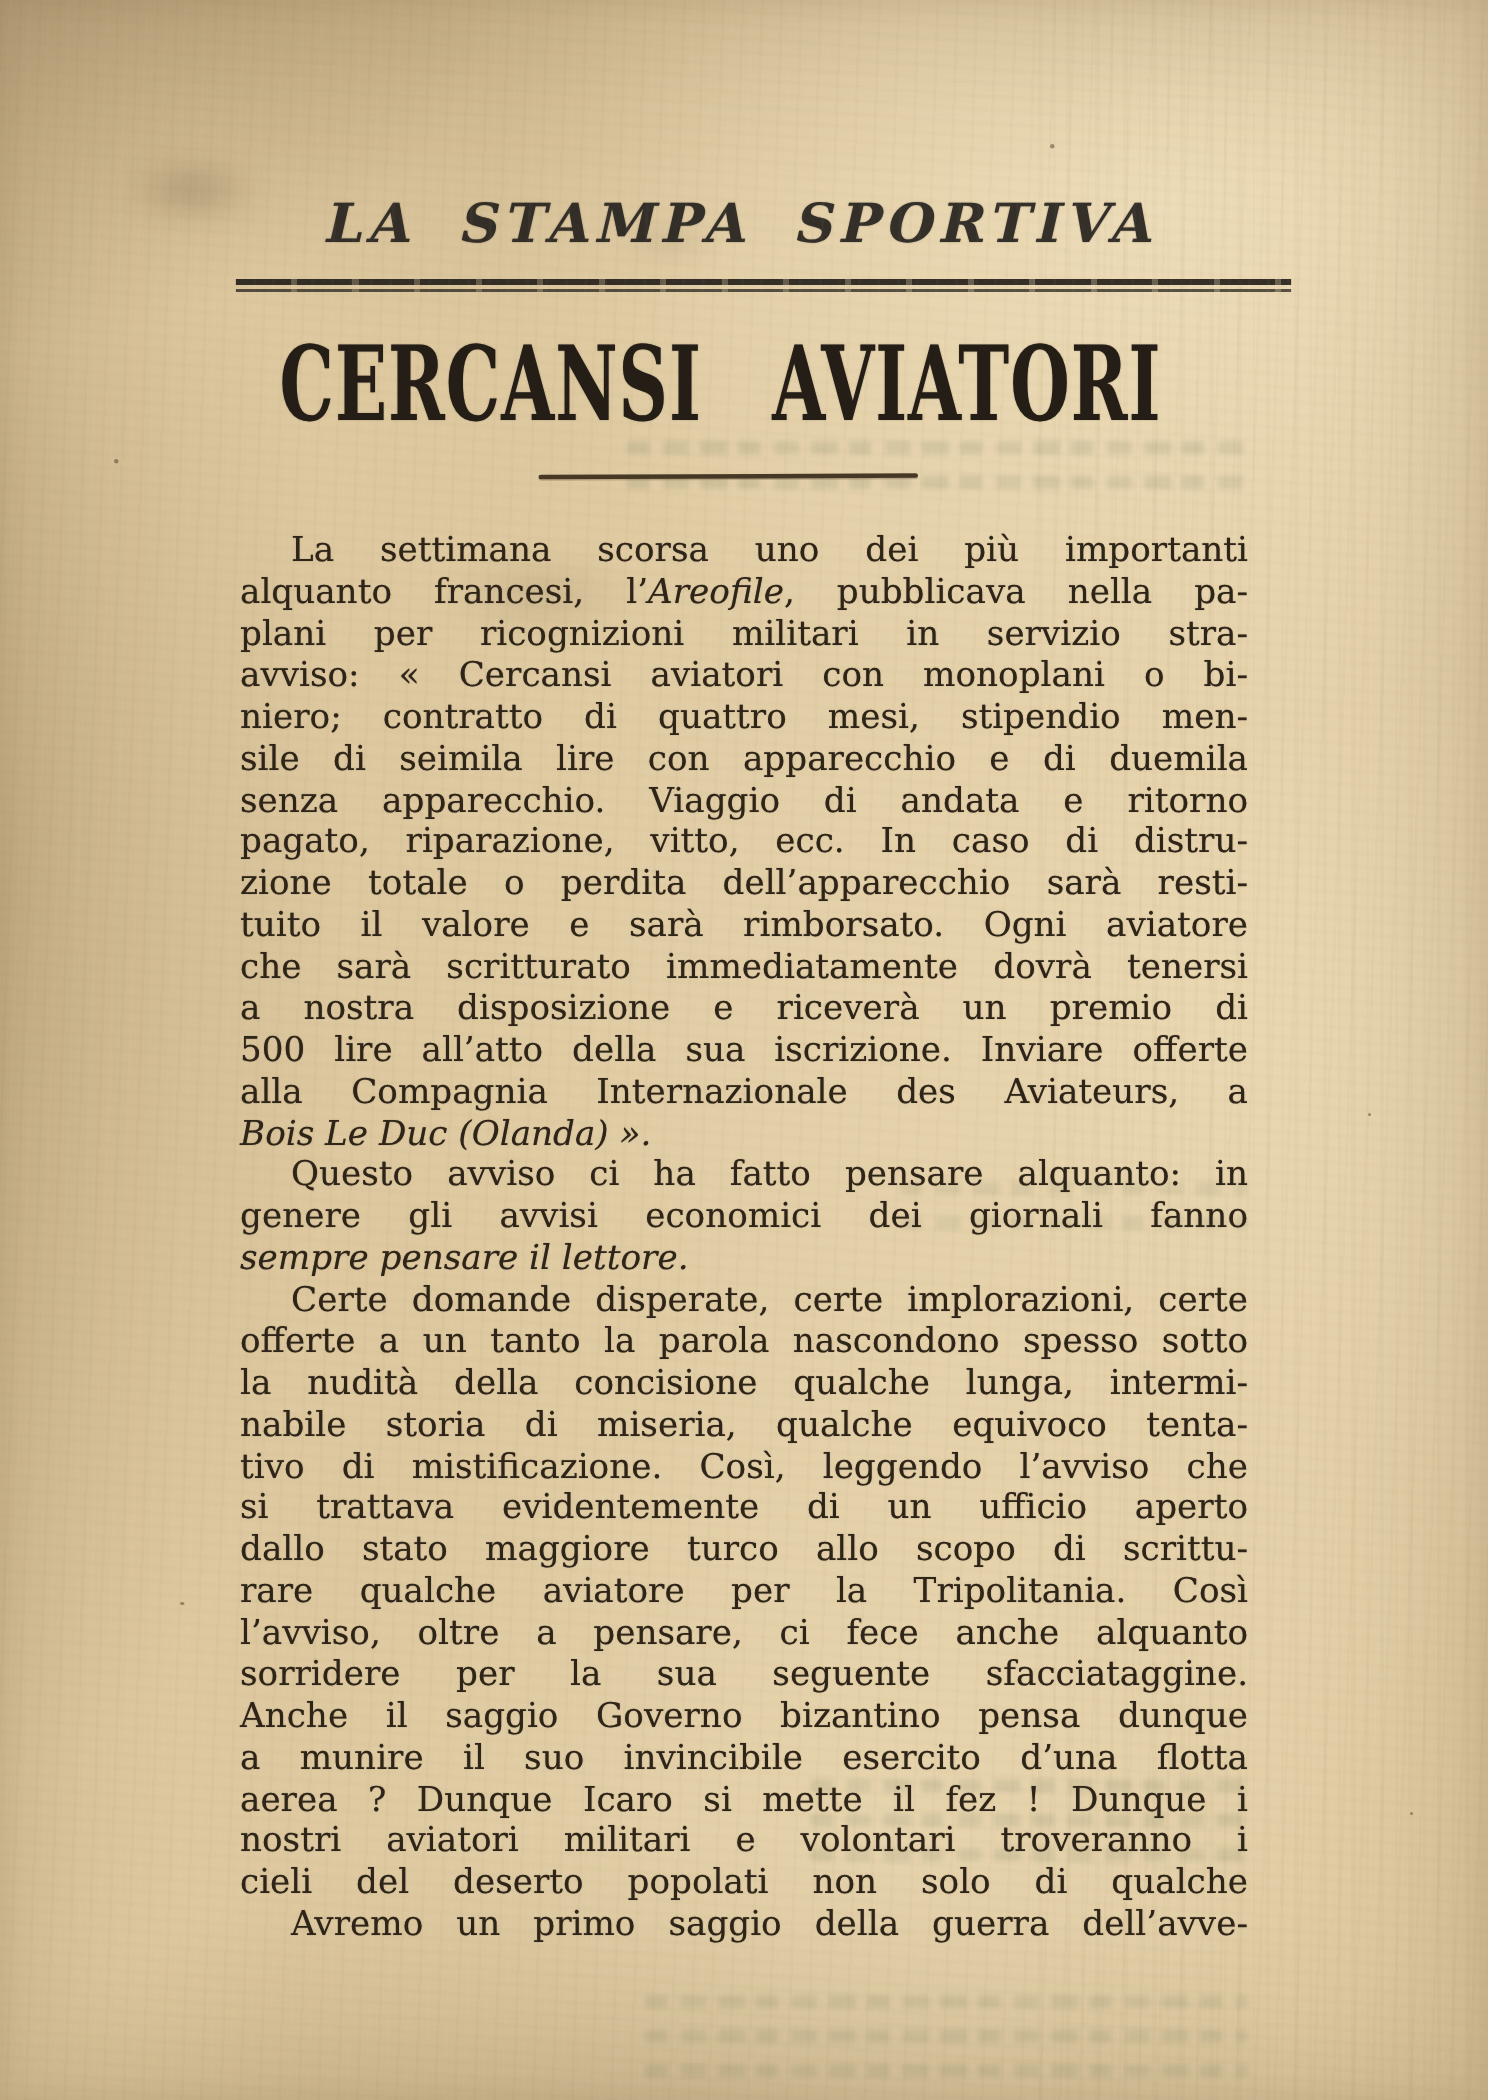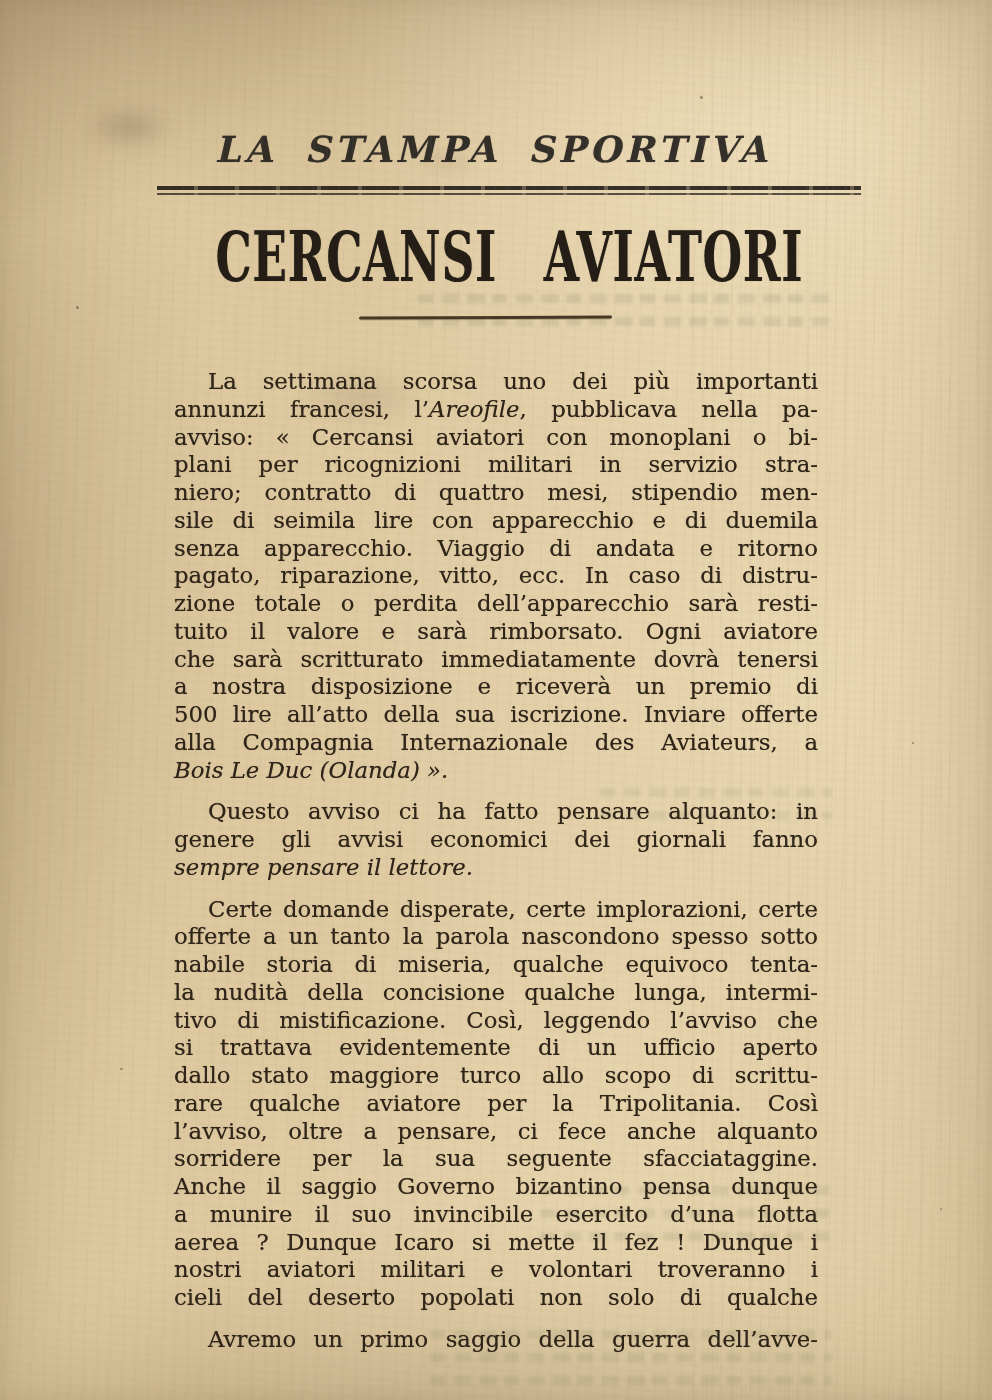--- a/index.html
+++ b/index.html
@@ -60,38 +60,38 @@
     display:inline-block;font-style:italic;font-weight:bold;font-size:36px;line-height:1.2;
     letter-spacing:4px;word-spacing:12px;color:#26231f;transform:skewX(-2deg);
     text-shadow:0 0 1px rgba(38,35,31,.55);opacity:.93;
   }
   .masthead-rule{
     position:absolute;left:157px;top:186px;width:704px;height:11px;filter:blur(.3px);
     background:linear-gradient(to bottom, rgba(36,32,27,.92) 0 4px, transparent 4px 7px, rgba(36,32,27,.75) 7px 9px, transparent 9px);
     -webkit-mask-image:repeating-linear-gradient(90deg, #000 0 37px, rgba(0,0,0,.7) 37px 41px);
             mask-image:repeating-linear-gradient(90deg, #000 0 37px, rgba(0,0,0,.7) 37px 41px);
   }
-  .title-wrap{position:absolute;left:0;top:222px;width:960px;margin:0;text-align:center;z-index:1;padding-left:29px;}
+  .title-wrap{position:absolute;left:0;top:222px;width:960px;margin:0;text-align:center;z-index:1;}
   .title-text{
     display:inline-block;font-size:69px;font-weight:bold;line-height:1;white-space:nowrap;
     color:#241e17;letter-spacing:1px;word-spacing:46px;
     transform:scaleX(.66);transform-origin:50% 50%;
     text-shadow:0 0 1px rgba(36,30,23,.5);
   }
   .title-rule{
     position:absolute;left:359px;top:316px;width:253px;height:3px;z-index:1;
     background:#463825;border-radius:2px;transform:rotate(-.2deg);
     box-shadow:0 1px 0 rgba(70,56,37,.25);
   }
   .article{
     position:absolute;left:160px;top:354px;width:672px;z-index:1;
     font-size:22.8px;line-height:27.75px;color:#2e2418;
     text-shadow:0 0 .7px rgba(46,36,24,.55);
   }
-  .para{margin:14px;}
+  .para{margin:0;}
   .line{text-align:justify;text-align-last:justify;}
   .line.last{text-align-last:left;font-style:italic;}
   .line.first{padding-left:34px;}
   .line i{font-style:italic;}
 </style>
 </head>
 <body>
 
 <div class="page" style="background-color: rgb(221, 200, 159);">
 
@@ -123,45 +123,45 @@
   <div class="masthead-rule"></div>
 
   <h1 class="title-wrap">
     <span class="title-text" style="color: rgb(36, 30, 23);">CERCANSI AVIATORI</span>
   </h1>
   <div class="title-rule"></div>
 
   <main class="article" style="color: rgb(46, 36, 24);">
       <div class="para">
         <div class="line first"><span>La settimana scorsa uno dei più importanti</span></div>
-        <div class="line"><span>annunzi francesi, l’</span><i>Areofile</i><span>, pubblicava nella pa-</span></div>
+        <div class="line"><span>alquanto francesi, l’</span><i>Areofile</i><span>, pubblicava nella pa-</span></div>
+        <div class="line"><span>plani per ricognizioni militari in servizio stra-</span></div>
         <div class="line"><span>avviso: « Cercansi aviatori con monoplani o bi-</span></div>
-        <div class="line"><span>plani per ricognizioni militari in servizio stra-</span></div>
         <div class="line"><span>niero; contratto di quattro mesi, stipendio men-</span></div>
         <div class="line"><span>sile di seimila lire con apparecchio e di duemila</span></div>
         <div class="line"><span>senza apparecchio. Viaggio di andata e ritorno</span></div>
         <div class="line"><span>pagato, riparazione, vitto, ecc. In caso di distru-</span></div>
         <div class="line"><span>zione totale o perdita dell’apparecchio sarà resti-</span></div>
         <div class="line"><span>tuito il valore e sarà rimborsato. Ogni aviatore</span></div>
         <div class="line"><span>che sarà scritturato immediatamente dovrà tenersi</span></div>
         <div class="line"><span>a nostra disposizione e riceverà un premio di</span></div>
         <div class="line"><span>500 lire all’atto della sua iscrizione. Inviare offerte</span></div>
         <div class="line"><span>alla Compagnia Internazionale des Aviateurs, a</span></div>
         <div class="line last"><span>Bois Le Duc (Olanda) ».</span></div>
       </div>
       <div class="para">
         <div class="line first"><span>Questo avviso ci ha fatto pensare alquanto: in</span></div>
         <div class="line"><span>genere gli avvisi economici dei giornali fanno</span></div>
         <div class="line last"><span>sempre pensare il lettore.</span></div>
       </div>
       <div class="para">
         <div class="line first"><span>Certe domande disperate, certe implorazioni, certe</span></div>
         <div class="line"><span>offerte a un tanto la parola nascondono spesso sotto</span></div>
+        <div class="line"><span>la nudità della concisione qualche lunga, intermi-</span></div>
         <div class="line"><span>nabile storia di miseria, qualche equivoco tenta-</span></div>
-        <div class="line"><span>la nudità della concisione qualche lunga, intermi-</span></div>
         <div class="line"><span>tivo di mistificazione. Così, leggendo l’avviso che</span></div>
         <div class="line"><span>si trattava evidentemente di un ufficio aperto</span></div>
         <div class="line"><span>dallo stato maggiore turco allo scopo di scrittu-</span></div>
         <div class="line"><span>rare qualche aviatore per la Tripolitania. Così</span></div>
         <div class="line"><span>l’avviso, oltre a pensare, ci fece anche alquanto</span></div>
         <div class="line"><span>sorridere per la sua seguente sfacciataggine.</span></div>
         <div class="line"><span>Anche il saggio Governo bizantino pensa dunque</span></div>
         <div class="line"><span>a munire il suo invincibile esercito d’una flotta</span></div>
         <div class="line"><span>aerea ? Dunque Icaro si mette il fez ! Dunque i</span></div>
         <div class="line"><span>nostri aviatori militari e volontari troveranno i</span></div>

